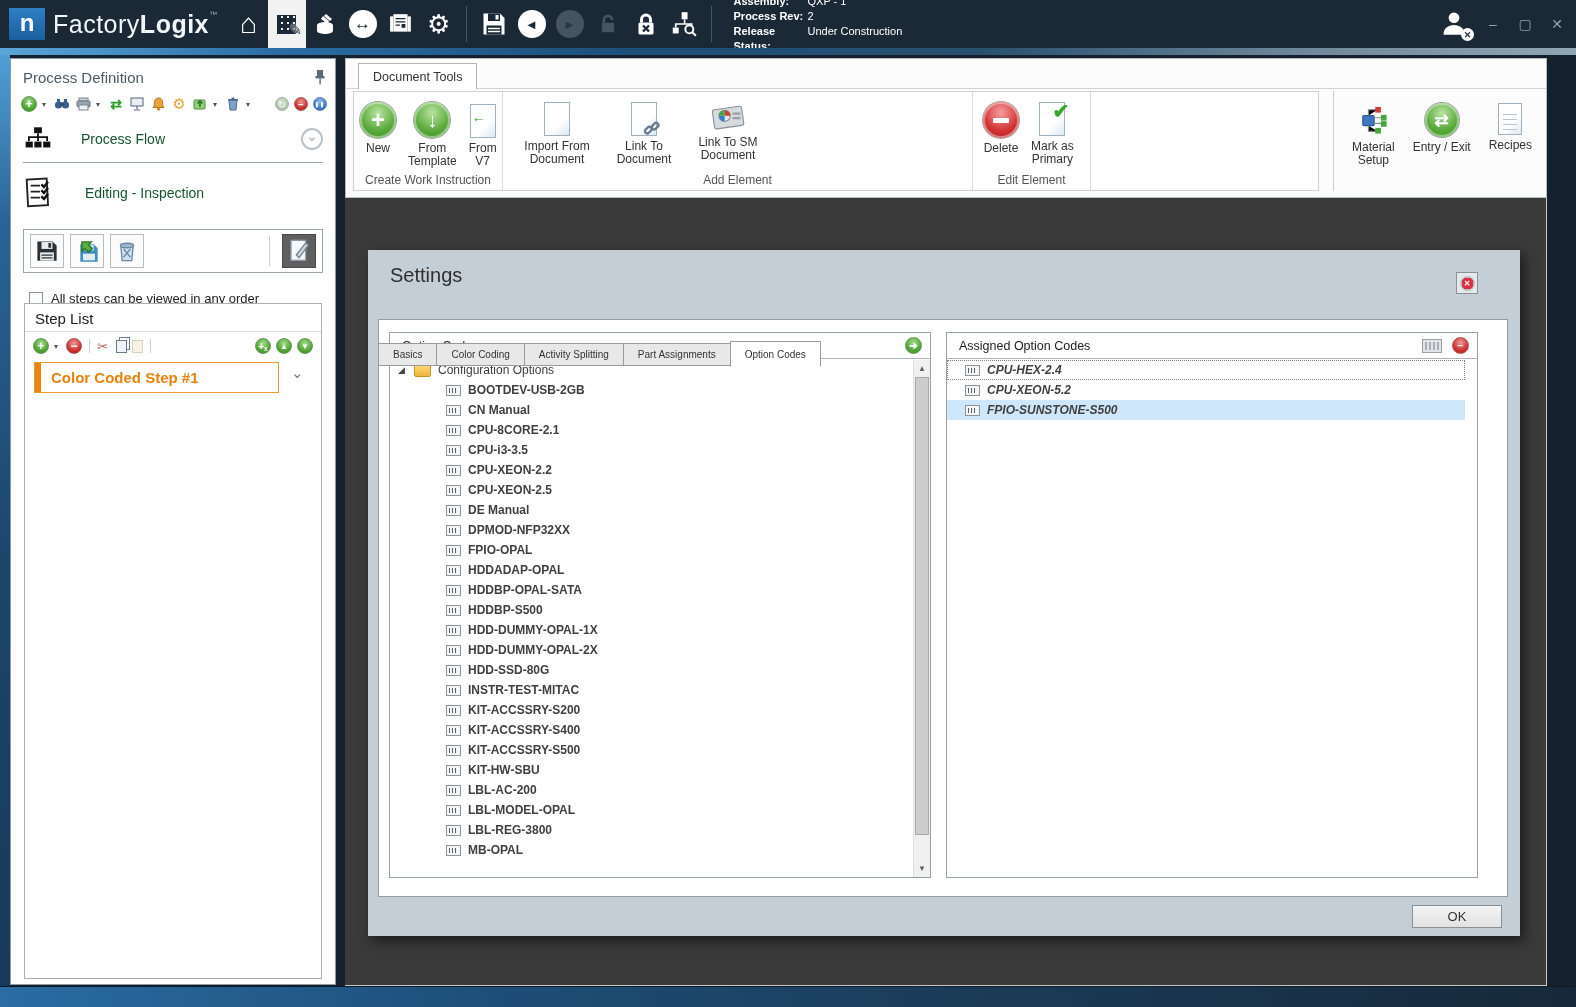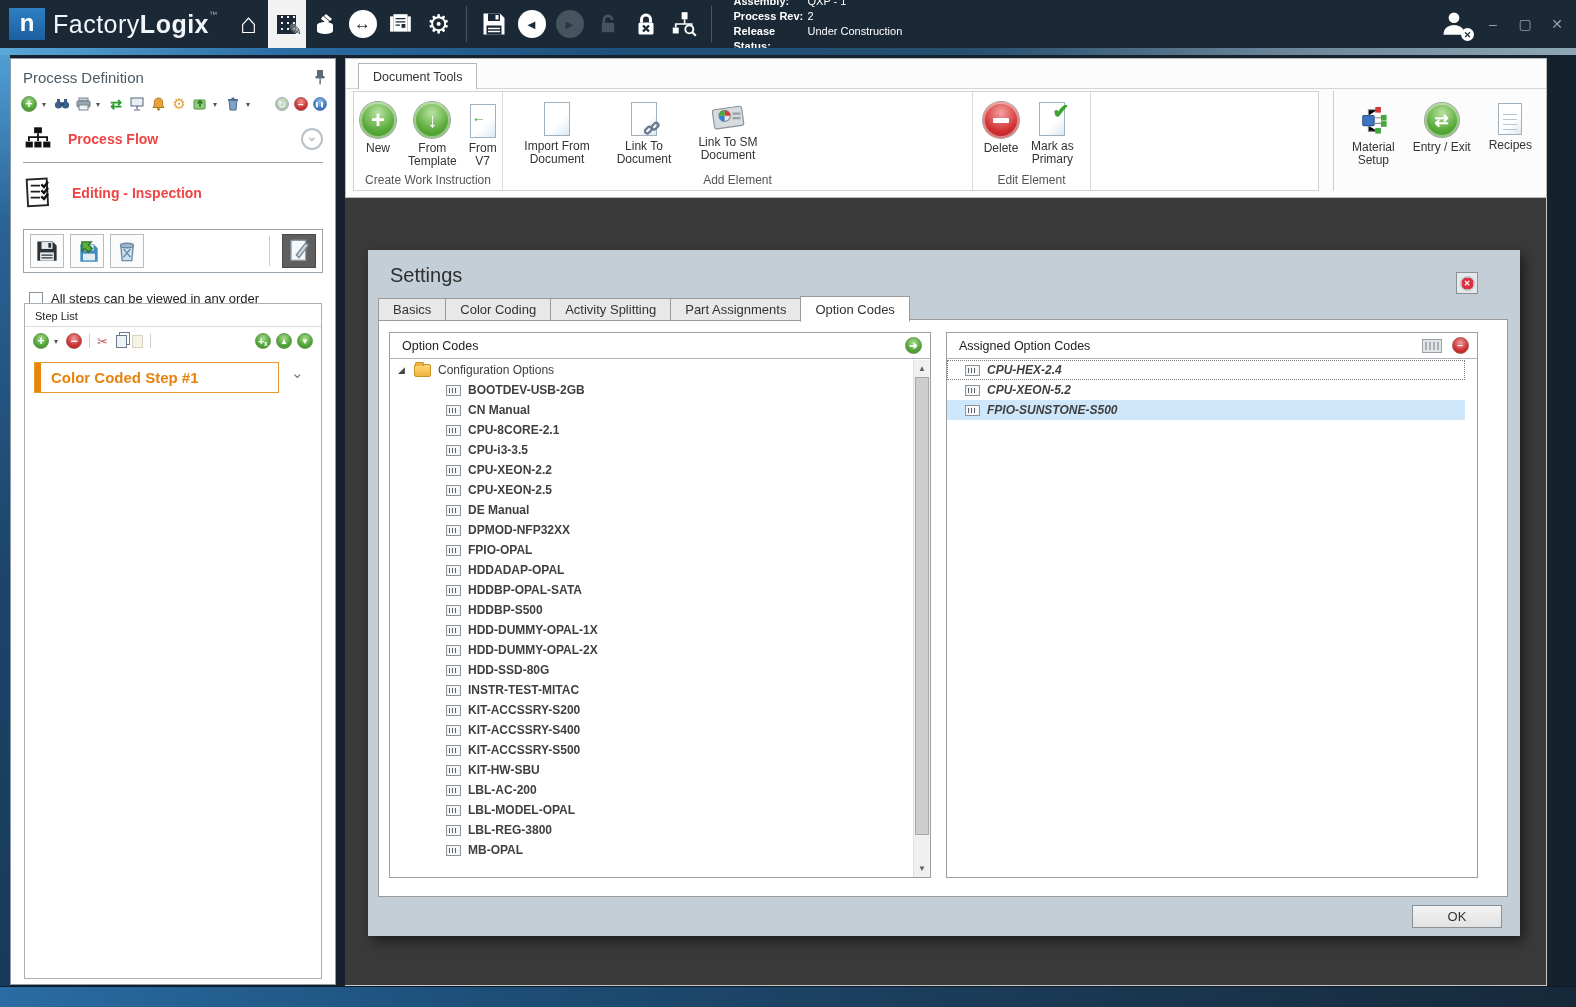--- a/index.html
+++ b/index.html
@@ -49,34 +49,34 @@
   .mini { width:16px; height:16px; display:inline-flex; align-items:center; justify-content:center; font-size:12px; cursor:pointer; flex:0 0 auto; }
   .caret { font-size:8px; color:#555; width:7px; cursor:pointer; }
   .circ { display:inline-flex; align-items:center; justify-content:center; border-radius:50%; color:#fff; font-weight:bold; cursor:pointer; }
   .circ.green { background:radial-gradient(circle at 50% 32%,#a8dc8e,#4ea335 62%,#3a8c26); border:1px solid #699b57; }
   .circ.red { background:radial-gradient(circle at 50% 32%,#f09a9a,#cd2f2f 62%,#a82020); border:1px solid #a85858; }
   .circ.blue { background:radial-gradient(circle at 50% 32%,#9cc4ee,#3a77c4 62%,#2559a0); border:1px solid #5b83b5; }
   .circ.dimg { background:radial-gradient(circle at 50% 32%,#cfe2c8,#9dbb92); border:1px solid #aab; color:#eef; }
   .c16 { width:16px; height:16px; font-size:12px; }
   .c14 { width:14px; height:14px; font-size:10px; }
   .flow-row { display:flex; align-items:center; padding:6px 12px 8px 14px; }
-  .flow-label { font-size:14px; font-weight:bold; color:#ef4444; margin-left:17px; flex:1; }
+  .flow-label { font-size:14px; font-weight:normal; color:#14532d; margin-left:30px; flex:1; }
   .down-circ { width:22px; height:22px; border-radius:50%; border:2px solid #b9c2c8; color:#b9c2c8; display:flex; align-items:center; justify-content:center; font-size:13px; font-weight:bold; cursor:pointer; }
   .sb-rule { height:1px; background:#9aa4ac; margin:2px 12px; }
   .edit-row { display:flex; align-items:center; padding:12px 12px 10px 14px; }
   .btnbar { margin:10px 12px 0 12px; border:1px solid #9aa4ac; height:44px; display:flex; align-items:center; padding:0 6px; gap:6px; }
   .sq-btn { width:34px; height:34px; border:1px solid #b5bcc2; background:#fbfbfb; display:flex; align-items:center; justify-content:center; cursor:pointer; position:relative; }
   .sq-btn.darkp { background:#5f5f5f; border-color:#4a4a4a; margin-left:auto; }
   .btnbar .vsep { width:1px; height:30px; background:#c7ccd0; margin-left:auto; }
   .sq-btn.darkp { margin-left:6px; }
   .chk-row { display:flex; align-items:center; gap:8px; padding:18px 12px 6px 18px; }
   .chk-box { width:14px; height:14px; border:1px solid #8a9299; background:#fff; cursor:pointer; }
   .chk-label { font-size:13px; color:#222; }
   .steplist { position:absolute; left:13px; top:244px; width:298px; height:676px; border:1px solid #a8b0b7; background:#fff; }
-  .sl-title { font-size:11px; color:#222; padding:6px 10px 4px 10px; border-bottom:1px solid #d7dbde; }
+  .sl-title { font-size:15px; color:#222; padding:6px 10px 4px 10px; border-bottom:1px solid #d7dbde; }
   .sl-toolbar { display:flex; align-items:center; gap:5px; padding:6px 8px; }
   .sl-toolbar .vsep { width:1px; height:14px; background:#ccc; margin:0 2px; }
   .sl-toolbar .spacer { flex:1; }
   .copy-ic { width:11px; height:13px; border:1px solid #6a7widt; border:1px solid #6a7a8a; background:#eef3f8; box-shadow:3px -3px 0 -1px #fff, 3px -3px 0 0 #6a7a8a; margin-left:3px; }
   .paste-ic { width:11px; height:13px; border:1px solid #d8d2c0; background:#f6f2e4; }
   .scissors { color:#c05a5a; font-size:13px; }
   .step-item { position:absolute; left:9px; top:58px; width:245px; height:31px; border:1px solid #e89a2e; background:#fff; display:flex; align-items:center; cursor:pointer; }
   .step-bar { width:6px; height:100%; background:#e8850f; }
   .step-text { color:#e8820d; font-weight:bold; font-size:15px; margin-left:10px; }
   .step-chev { position:absolute; left:266px; top:60px; color:#6a7a86; font-size:15px; cursor:pointer; }
@@ -106,21 +106,21 @@
   .ribbon-sep { position:absolute; left:987px; top:32px; width:1px; height:100px; background:#c8cdd1; }
   .rside { position:absolute; left:994px; top:32px; width:204px; height:104px; display:flex; justify-content:space-evenly; align-items:flex-start; padding-top:8px; }
 
   
   .content { position:absolute; left:0; top:140px; width:1202px; height:788px; background:#3a3a3a; border-bottom:1px solid #c9c9c9; border-right:1px solid #c9c9c9; }
   .dialog { position:absolute; left:23px; top:52px; width:1152px; height:686px; background:#c3ced6; box-shadow:4px 5px 12px #00000088; }
   .dlg-title { position:absolute; left:22px; top:14px; font-size:20px; font-weight:300; color:#2f2f2f; }
   .dlg-close { position:absolute; left:1088px; top:22px; width:22px; height:22px; background:#e6e9ec; border:1px solid #8a9299; display:flex; align-items:center; justify-content:center; cursor:pointer; }
   .dlg-close .lifebuoy { width:15px; height:15px; border-radius:50%; background:radial-gradient(circle,#d8303f 55%,#b9bfc4 56%); display:flex; align-items:center; justify-content:center; color:#fff; font-size:8px; font-weight:bold; }
   .tabs { position:absolute; left:10px; top:46px; display:flex; align-items:flex-end; z-index:3; }
-  .tab { height:23px; padding:0 14px; display:flex; align-items:center; font-size:13px; color:#333; background:#e8e8e8; border:1px solid #9a9a9a; border-right:none; cursor:pointer; }
+  .tab { height:23px; padding:0 14px; display:flex; align-items:center; font-size:10px; color:#333; background:#e8e8e8; border:1px solid #9a9a9a; border-right:none; cursor:pointer;margin-top:45px; }
   .tab:last-child { border-right:1px solid #9a9a9a; }
   .tab.active { background:#fff; height:26px; border-right:1px solid #9a9a9a; border-bottom:1px solid #fff; margin-bottom:-1px; }
   .tabpage { position:absolute; left:10px; top:69px; width:1130px; height:578px; background:#fff; border:1px solid #9a9a9a; }
   .pane { position:absolute; top:12px; height:546px; border:1px solid #9a9fa4; background:#fff; }
   .pane.left { left:10px; width:542px; }
   .pane.right { left:567px; width:532px; }
   .pane-hd { height:26px; border-bottom:1px solid #aeb4b9; display:flex; align-items:center; padding:0 8px 0 12px; }
   .pane-hd .t { font-size:12.5px; color:#222; flex:1; }
   .assign-btn { width:17px; height:17px; font-size:10px; }
   .kbd-ic { width:20px; height:14px; border:1px solid #9aa0a6; background:#e2e5e8; margin-right:10px; position:relative; cursor:default; }

